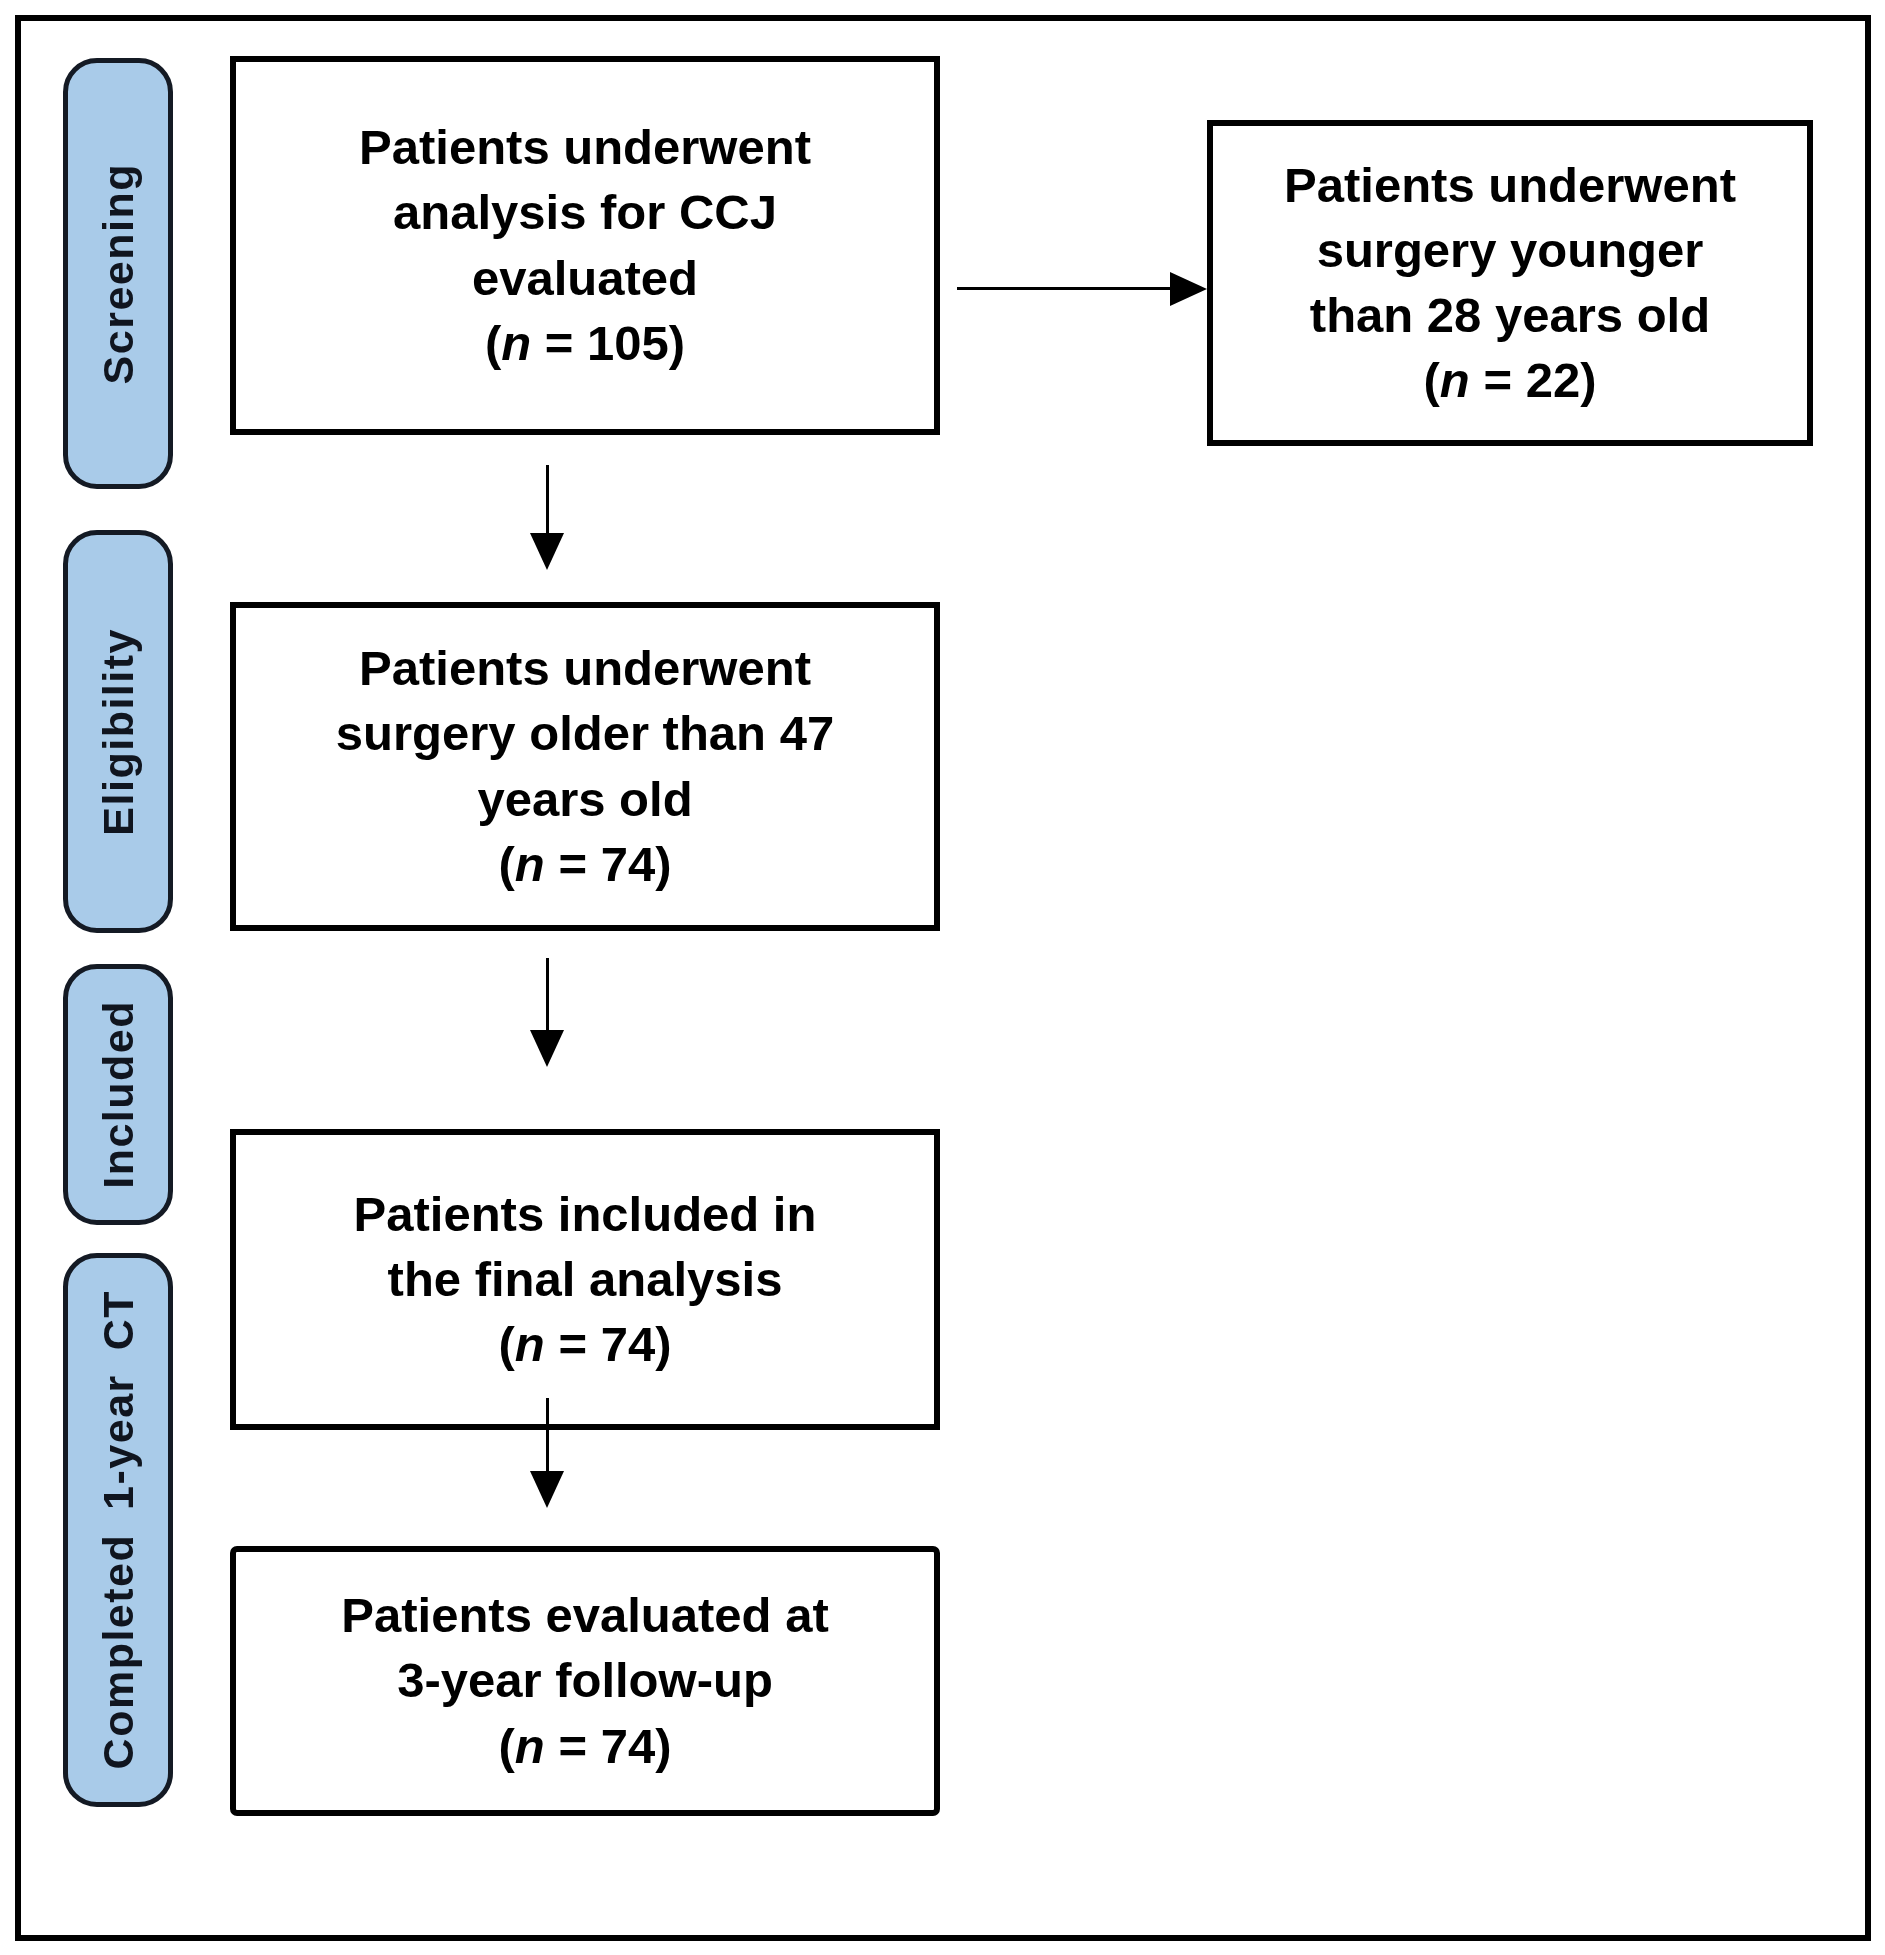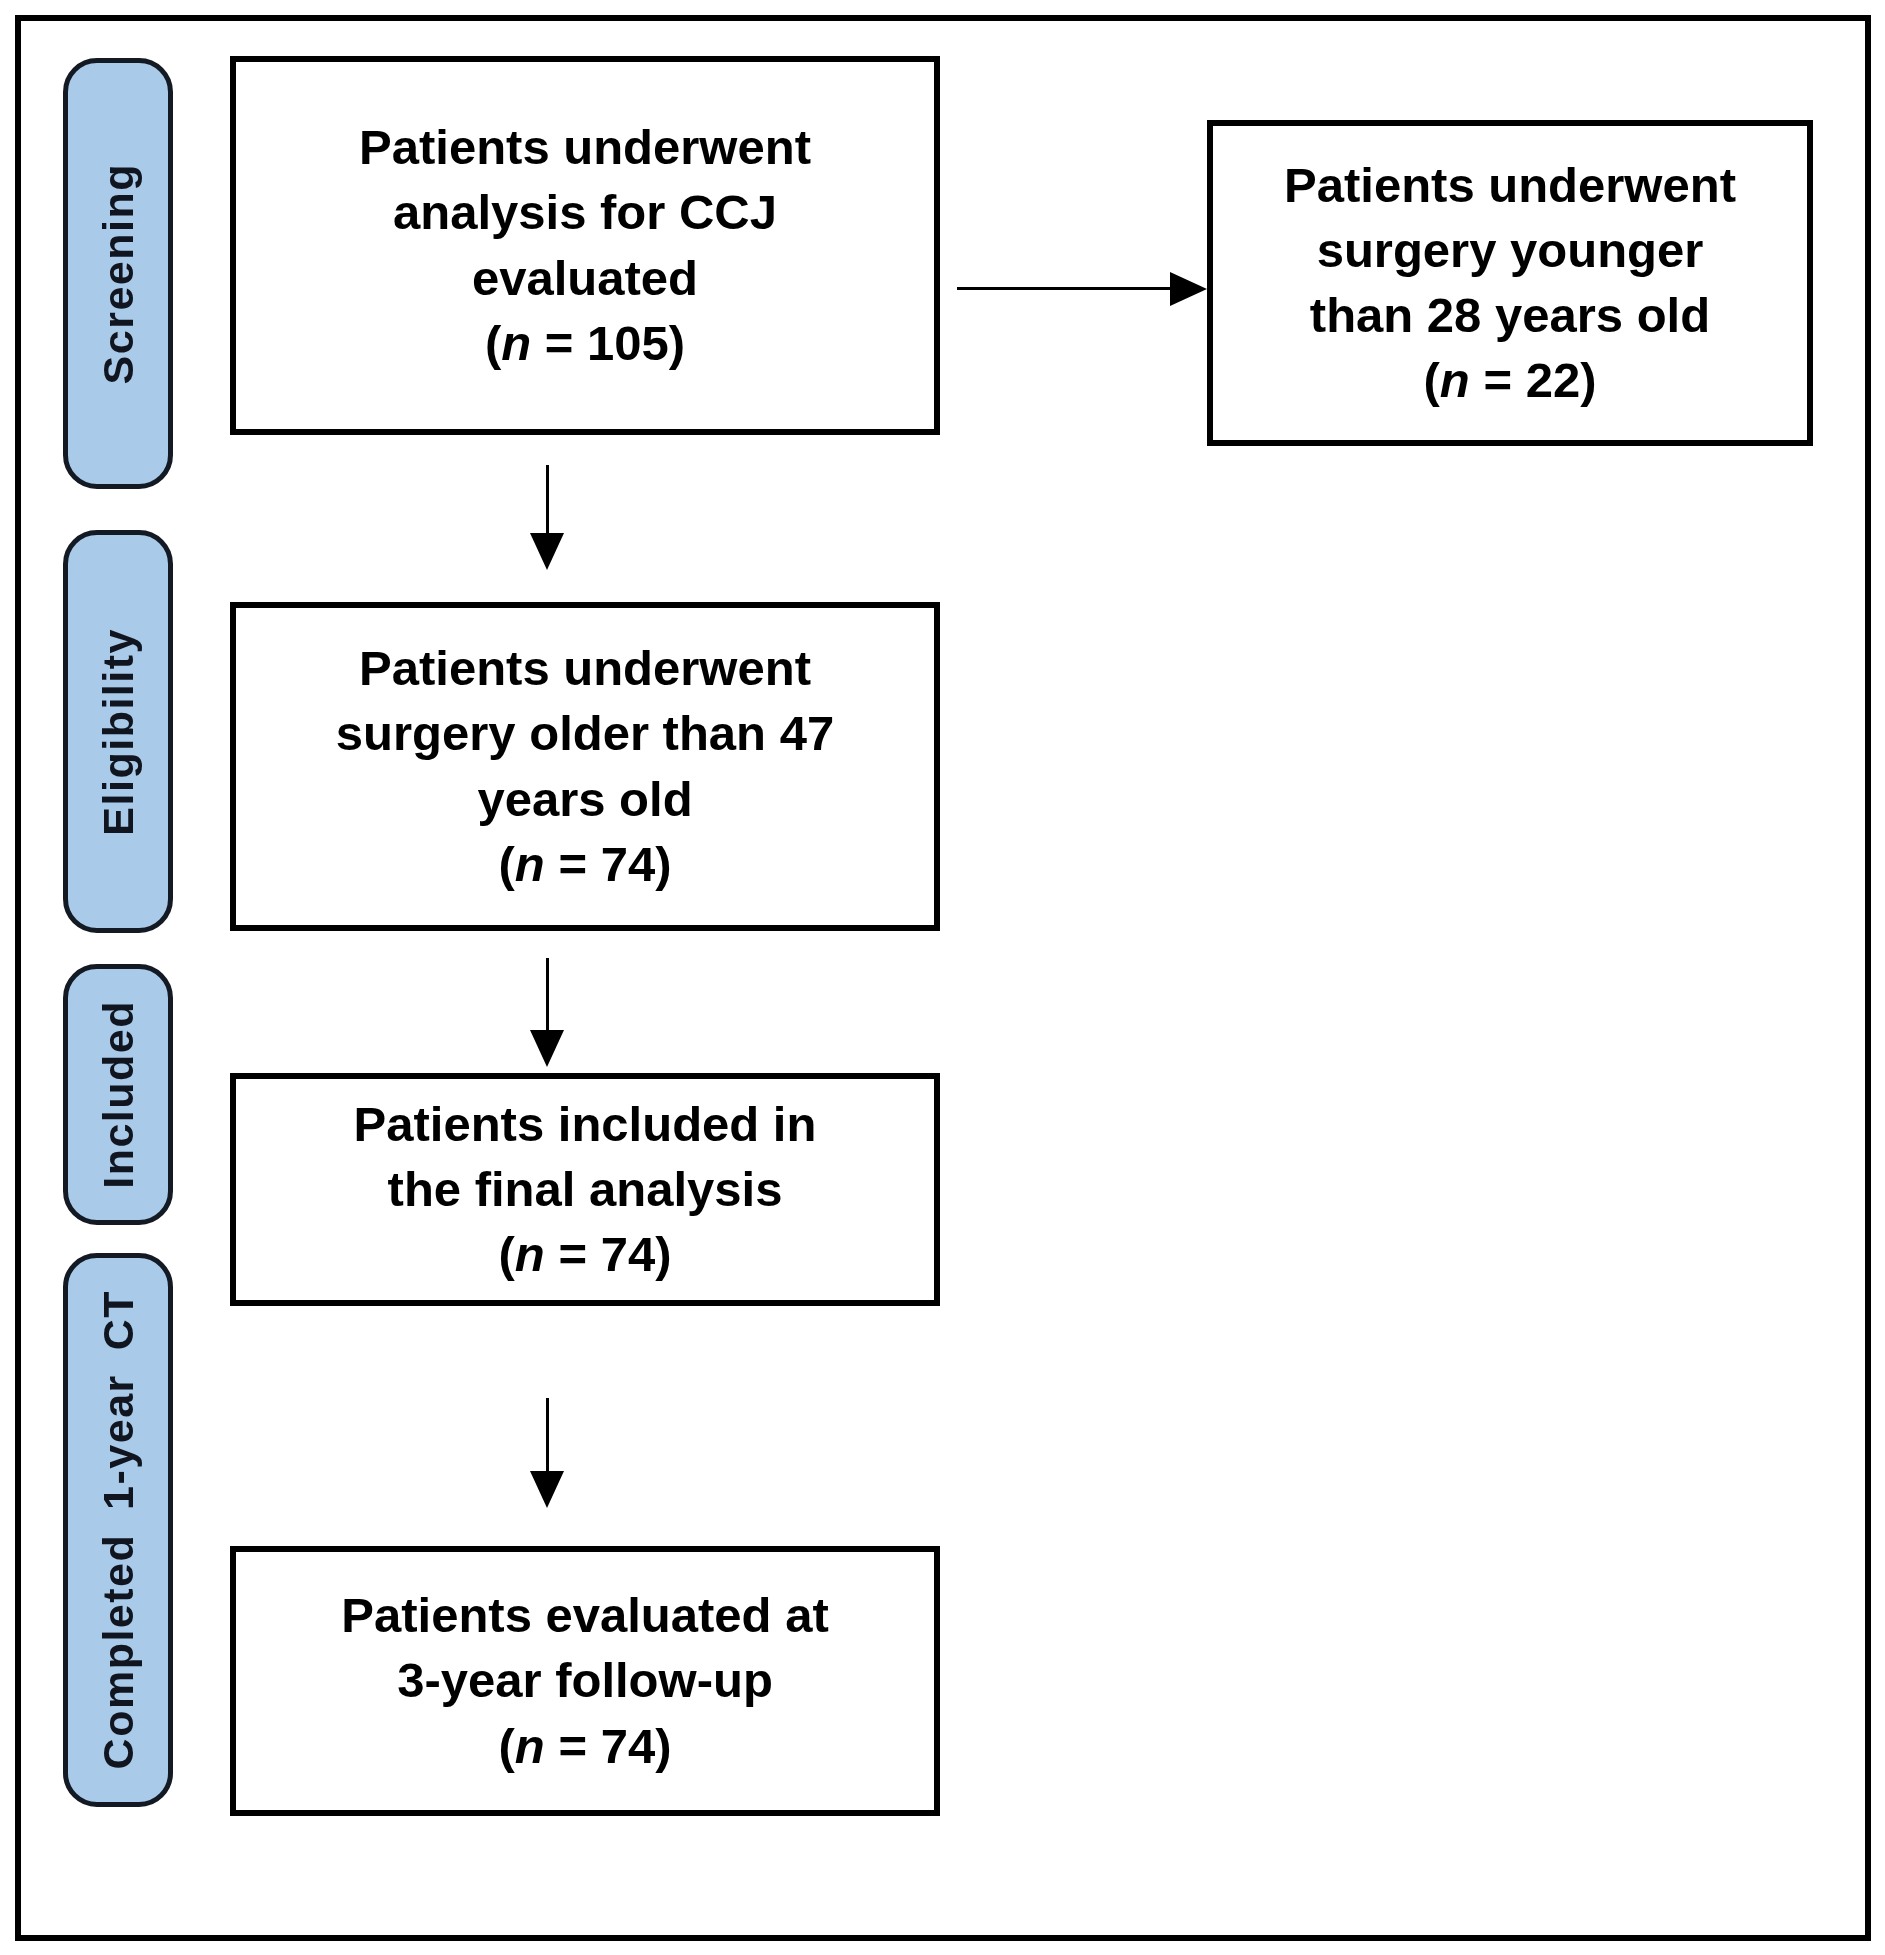--- a/index.html
+++ b/index.html
@@ -57,22 +57,22 @@
     justify-content: center;
     text-align: center;
     font-weight: 700;
     font-size: 49px;
     line-height: 1.33;
     color: #000000;
   }
   .box-screening { left: 230px;  top: 56px;   width: 710px; height: 379px; }
   .box-excluded  { left: 1207px; top: 120px;  width: 606px; height: 326px; }
   .box-eligible  { left: 230px;  top: 602px;  width: 710px; height: 329px; }
-  .box-included  { left: 230px;  top: 1073px; width: 710px; height: 233px; }
-  .box-followup  { left: 230px;  top: 1546px; width: 710px; height: 270px; }
+  .box-included  { left: 230px;  top: 1129px; width: 710px; height: 301px; }
+  .box-followup  { left: 230px;  top: 1546px; width: 710px; height: 270px; border-radius: 7px; }
   .it { font-style: italic; }
   
   .shaft { position: absolute; background: #000000; }
   .shaft-v { width: 3px; left: 546px; }
   .shaft-a1 { top: 465px;  height: 71px; }
   .shaft-a2 { top: 958px; height: 74px; }
   .shaft-a3 { top: 1398px; height: 74px; }
   .shaft-h  { left: 957px; top: 287px; width: 218px; height: 3px; }
   .head-down {
     position: absolute; width: 0; height: 0; left: 530px;

